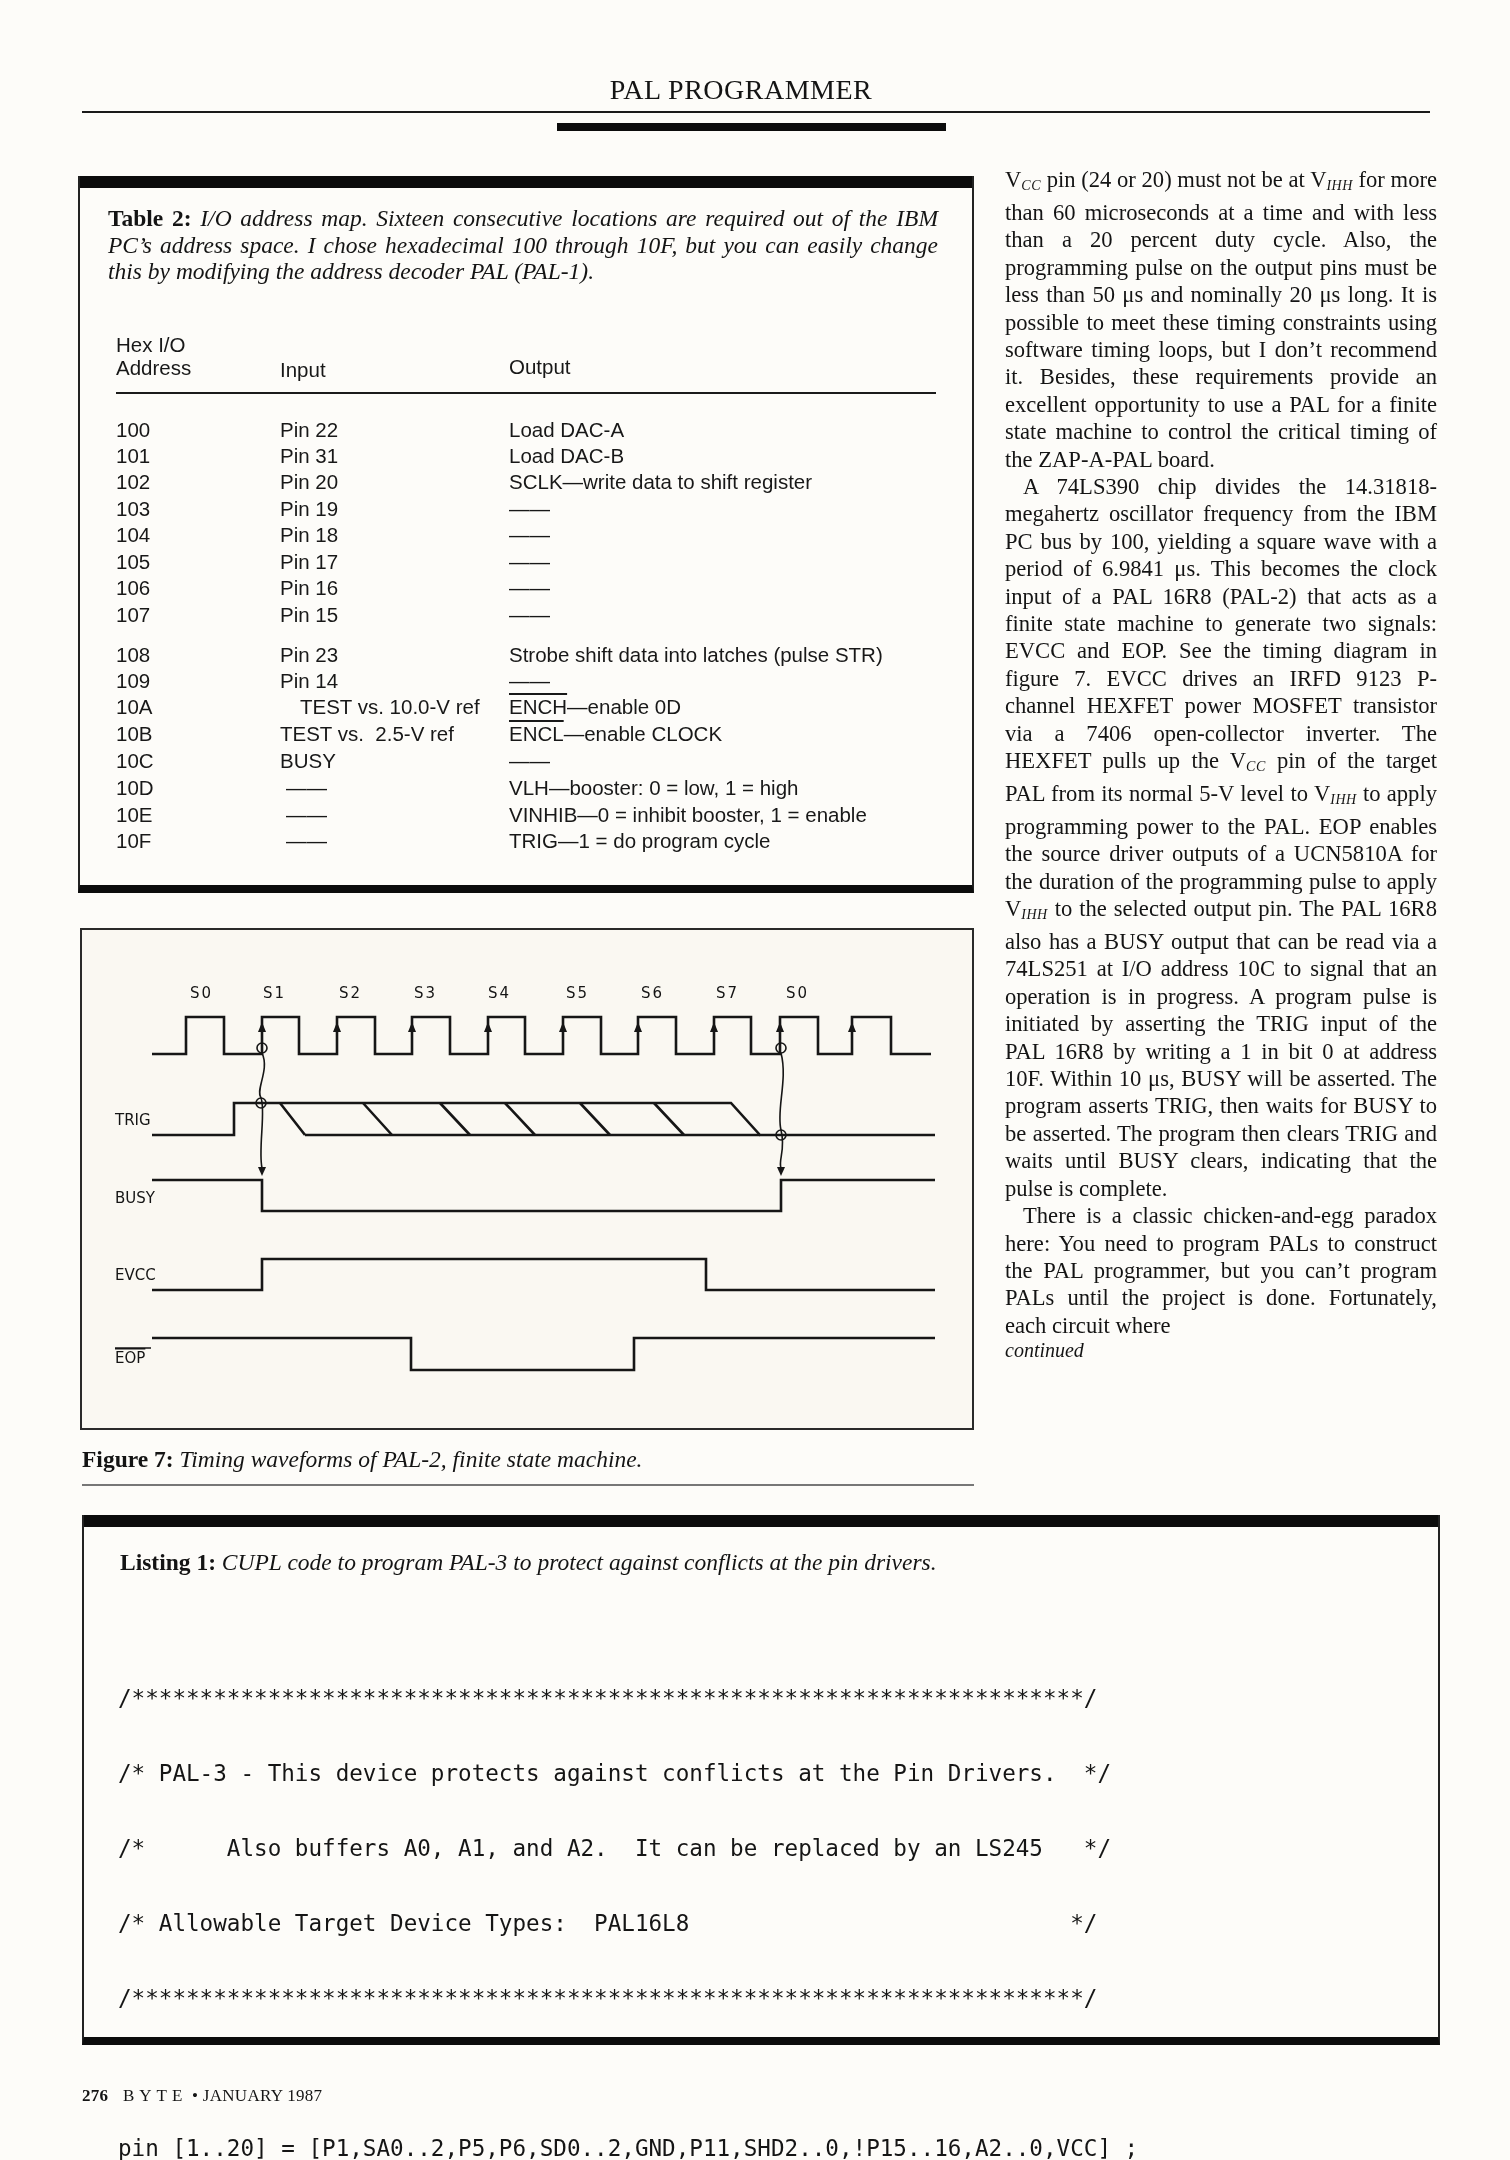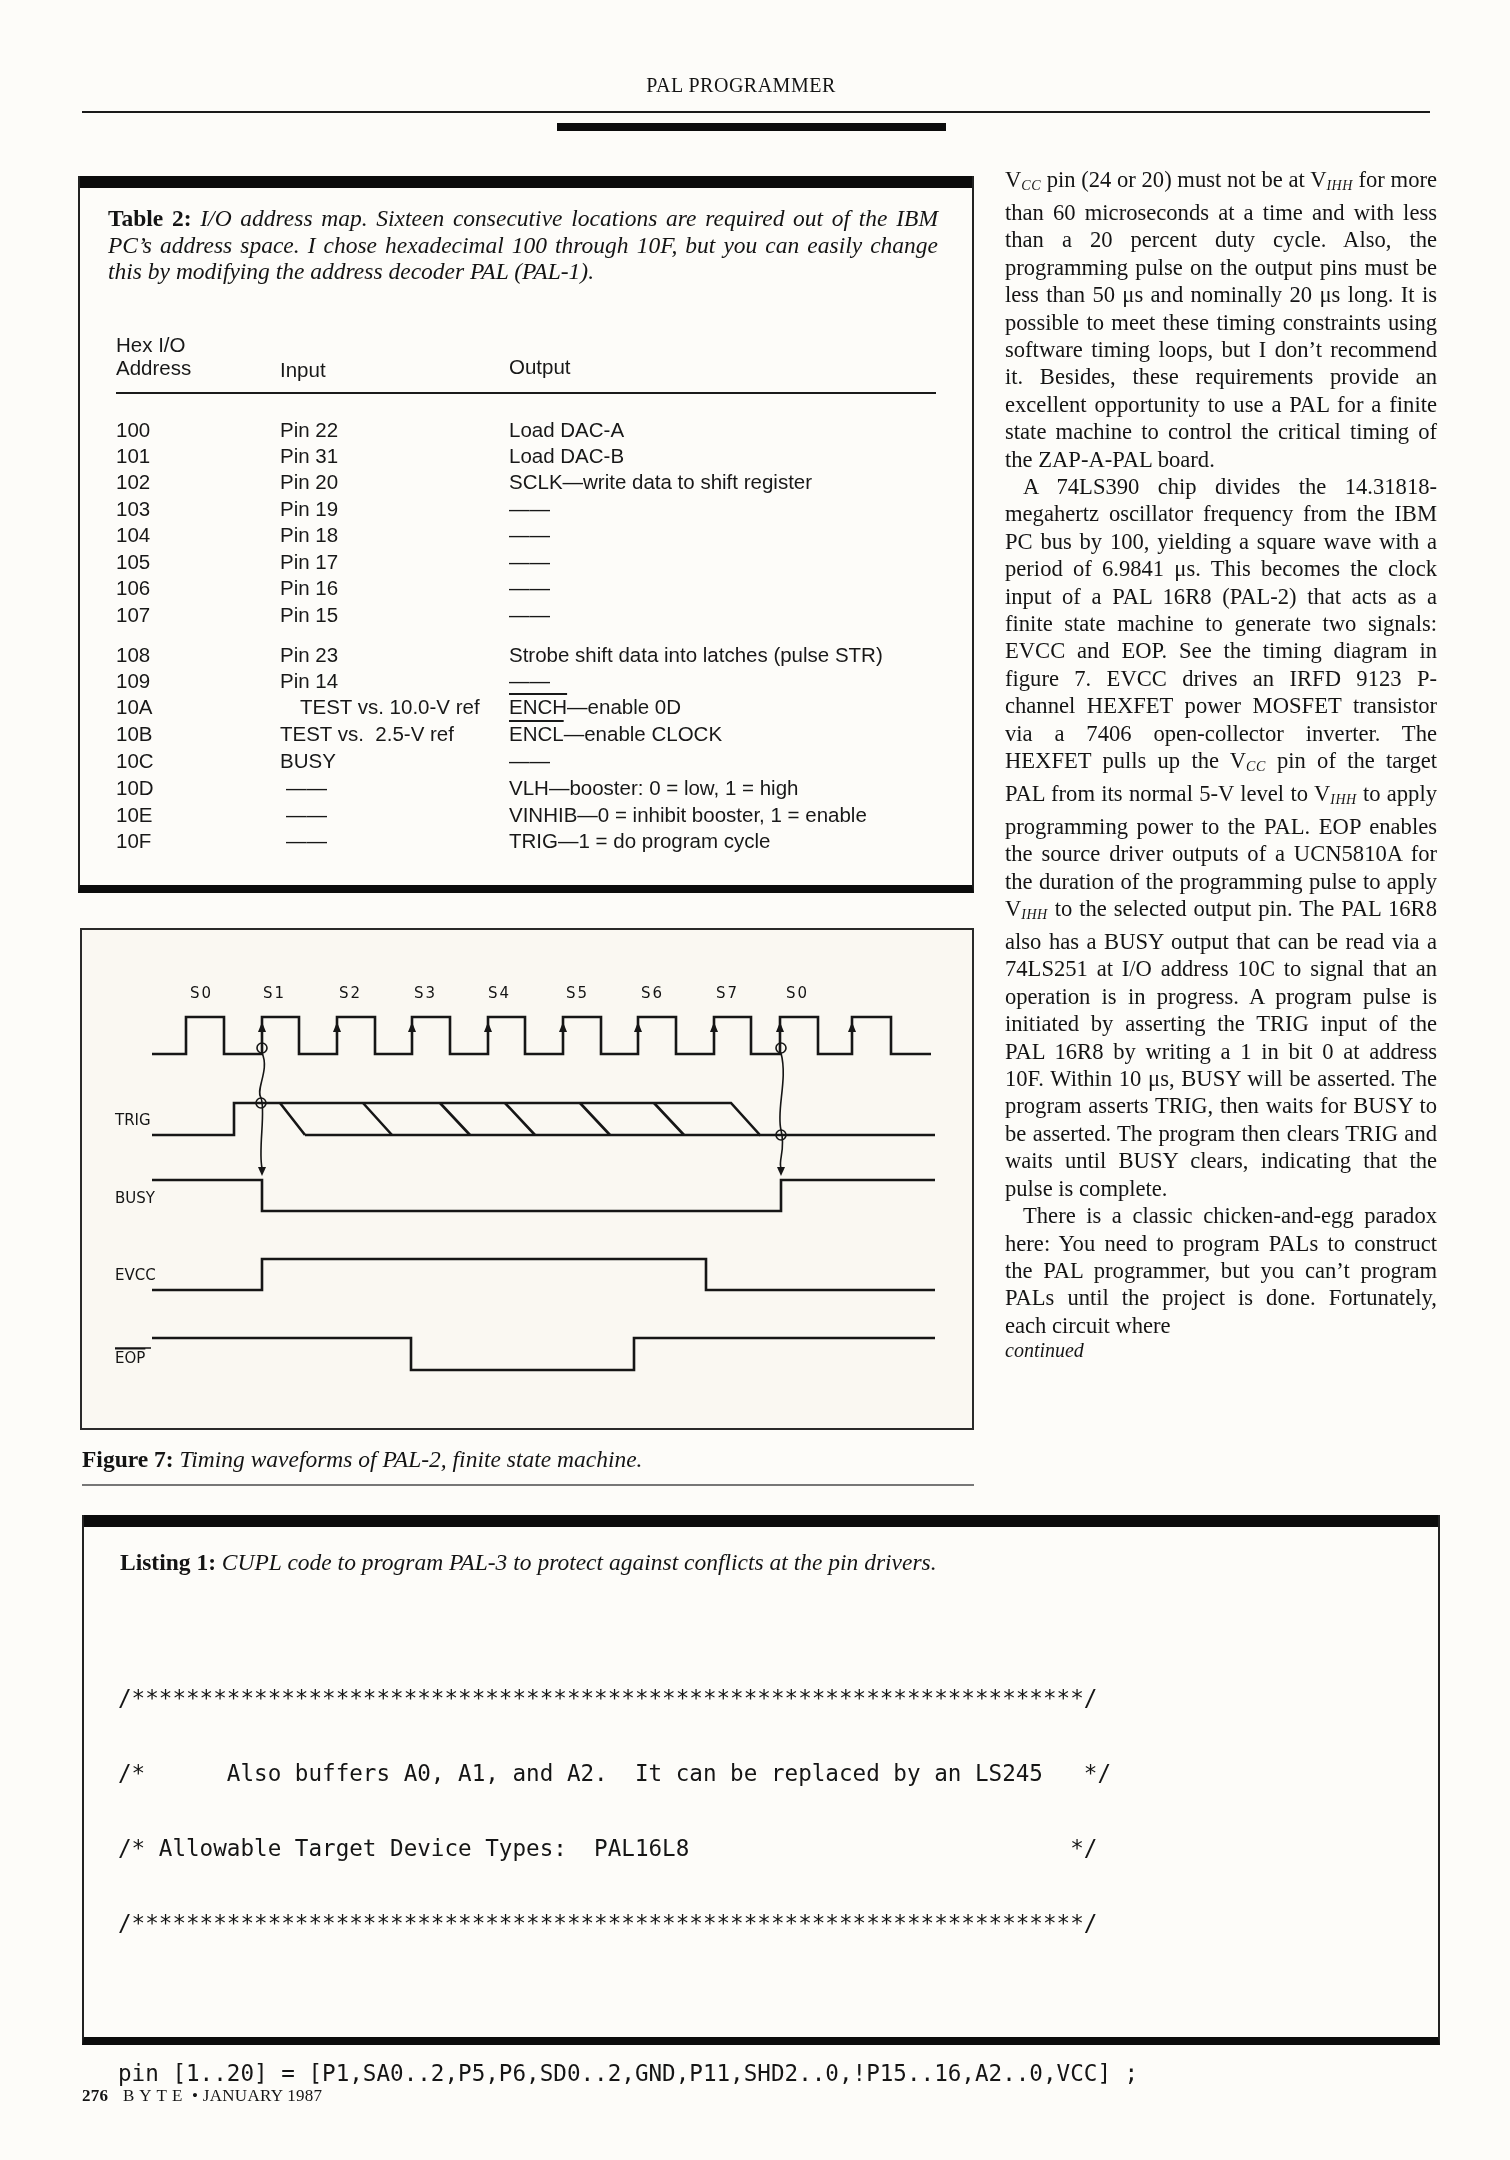--- a/index.html
+++ b/index.html
@@ -3,21 +3,21 @@
 <meta charset="utf-8">
 <style>
   html, body { margin: 0; padding: 0; }
   body {
     width: 1510px; height: 2160px; position: relative; overflow: hidden;
     background: #fdfcf9; color: #141414;
     font-family: "Liberation Serif", "DejaVu Serif", serif;
   }
   .abs { position: absolute; }
   
-  .running-head { left: 0; width: 1482px; top: 74px; text-align: center; font-size: 20px; letter-spacing: 0.5px; white-space: nowrap; }
+  .running-head { left: 0; width: 1482px; top: 74px; text-align: center; font-size: 28px; letter-spacing: 0.5px; white-space: nowrap; }
   .head-rule { left: 82px; top: 111px; width: 1348px; height: 2px; background: #1a1a1a; }
   .head-bar { left: 557px; top: 123px; width: 389px; height: 8px; background: #0c0c0c; }
 
   
   .box { border-left: 2px solid #222; border-right: 2px solid #222; box-sizing: border-box; }
   .box-topbar { height: 12px; background: #0c0c0c; }
   .table-box { left: 78px; top: 176px; width: 896px; height: 717px; border-bottom: 8px solid #0c0c0c; }
   .caption { font-size: 23.5px; line-height: 26.5px; }
   .caption b { font-weight: bold; font-style: normal; }
   .caption i { font-style: italic; }
@@ -229,20 +229,21 @@
 
 <div class="abs box listing-box">
   <div class="box-topbar"></div>
 </div>
 <div class="abs caption listing-caption">
   <b>Listing 1:</b>
   <i>CUPL code to program PAL-3 to protect against conflicts at the pin drivers.</i>
 </div>
 <div class="abs code">
   <div>/**********************************************************************/</div>
+  <div>/* PAL-3 - This device protects against conflicts at the Pin Drivers.  */</div>
   <div>/*      Also buffers A0, A1, and A2.  It can be replaced by an LS245   */</div>
   <div>/* Allowable Target Device Types:  PAL16L8                            */</div>
   <div>/**********************************************************************/</div>
   <div class="blank"></div>
   <div>pin [1..20] = [P1,SA0..2,P5,P6,SD0..2,GND,P11,SHD2..0,!P15..16,A2..0,VCC] ;</div>
   
   
   
   
   

